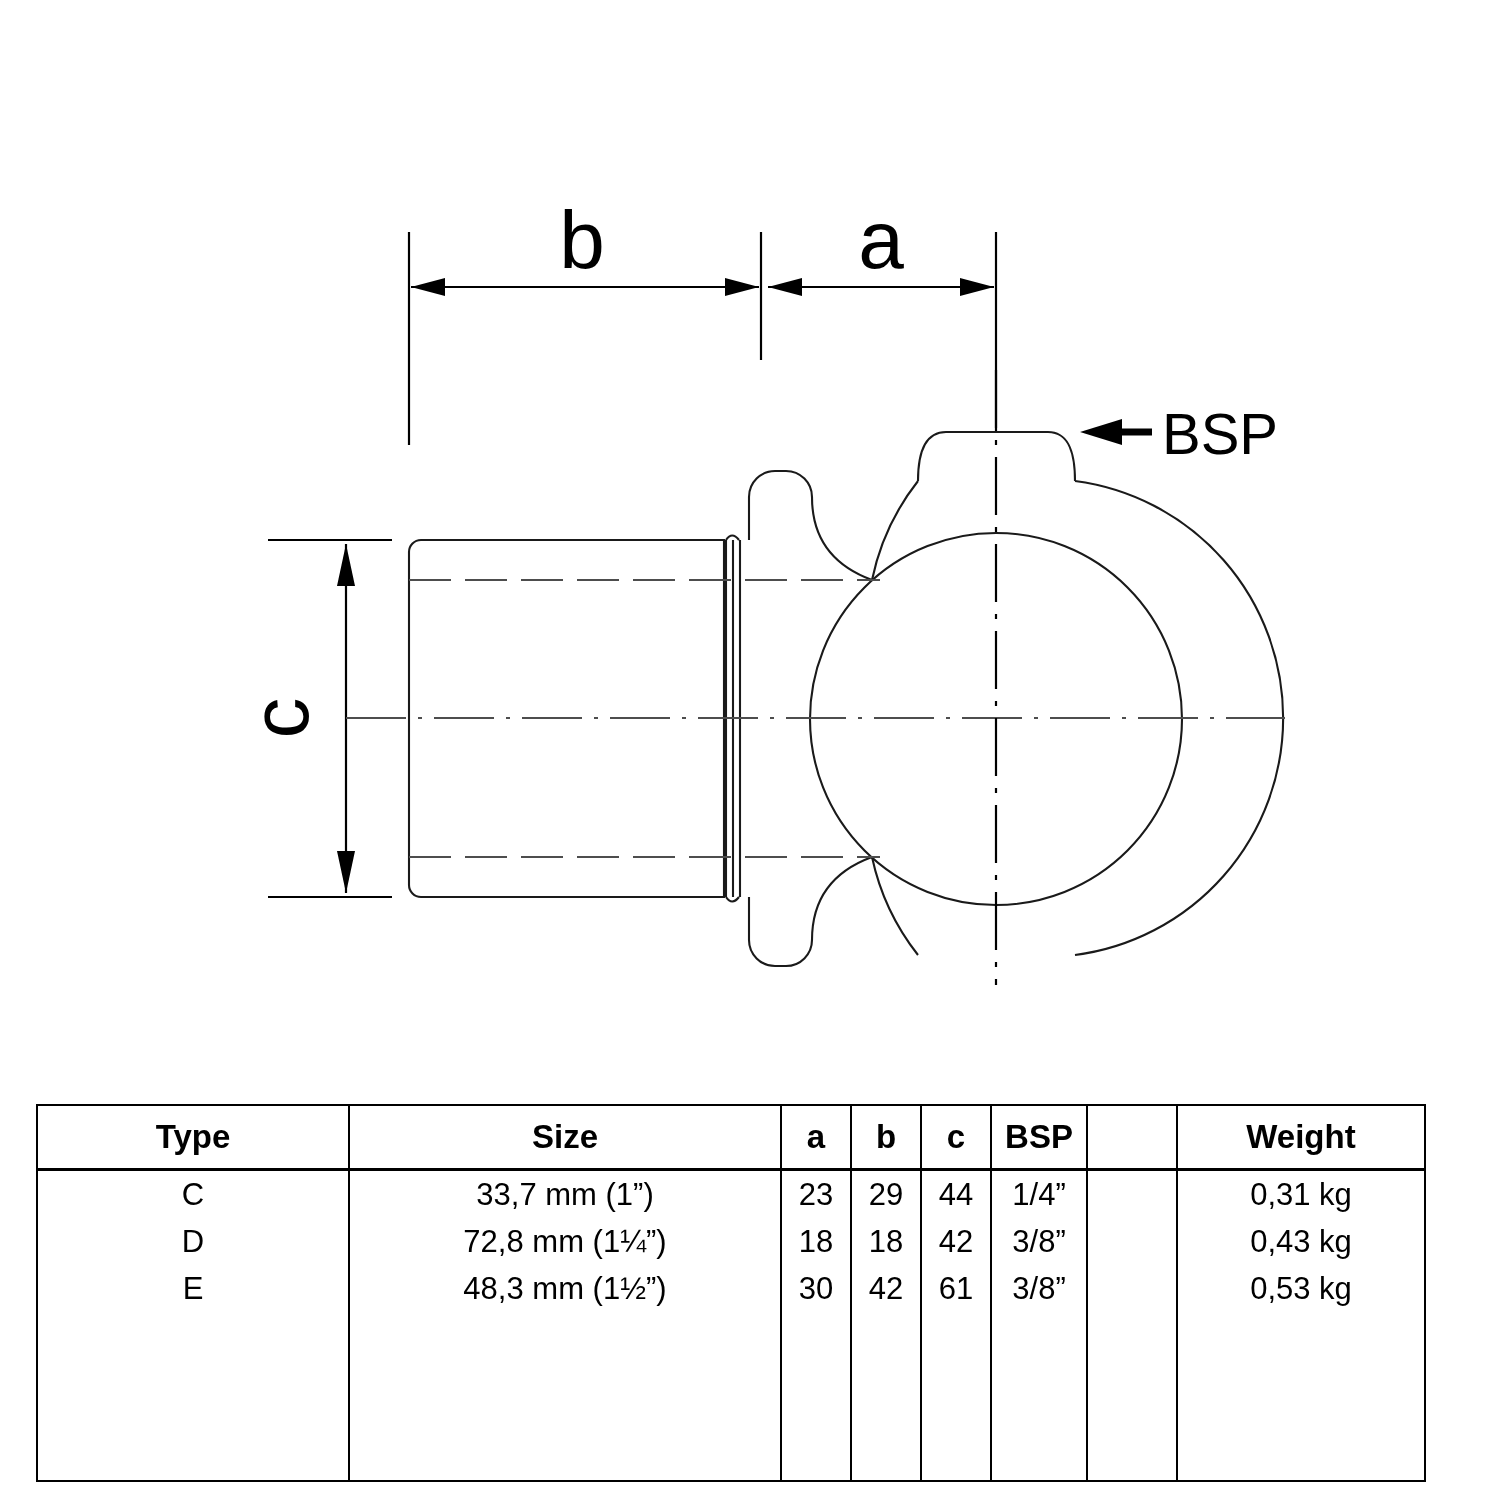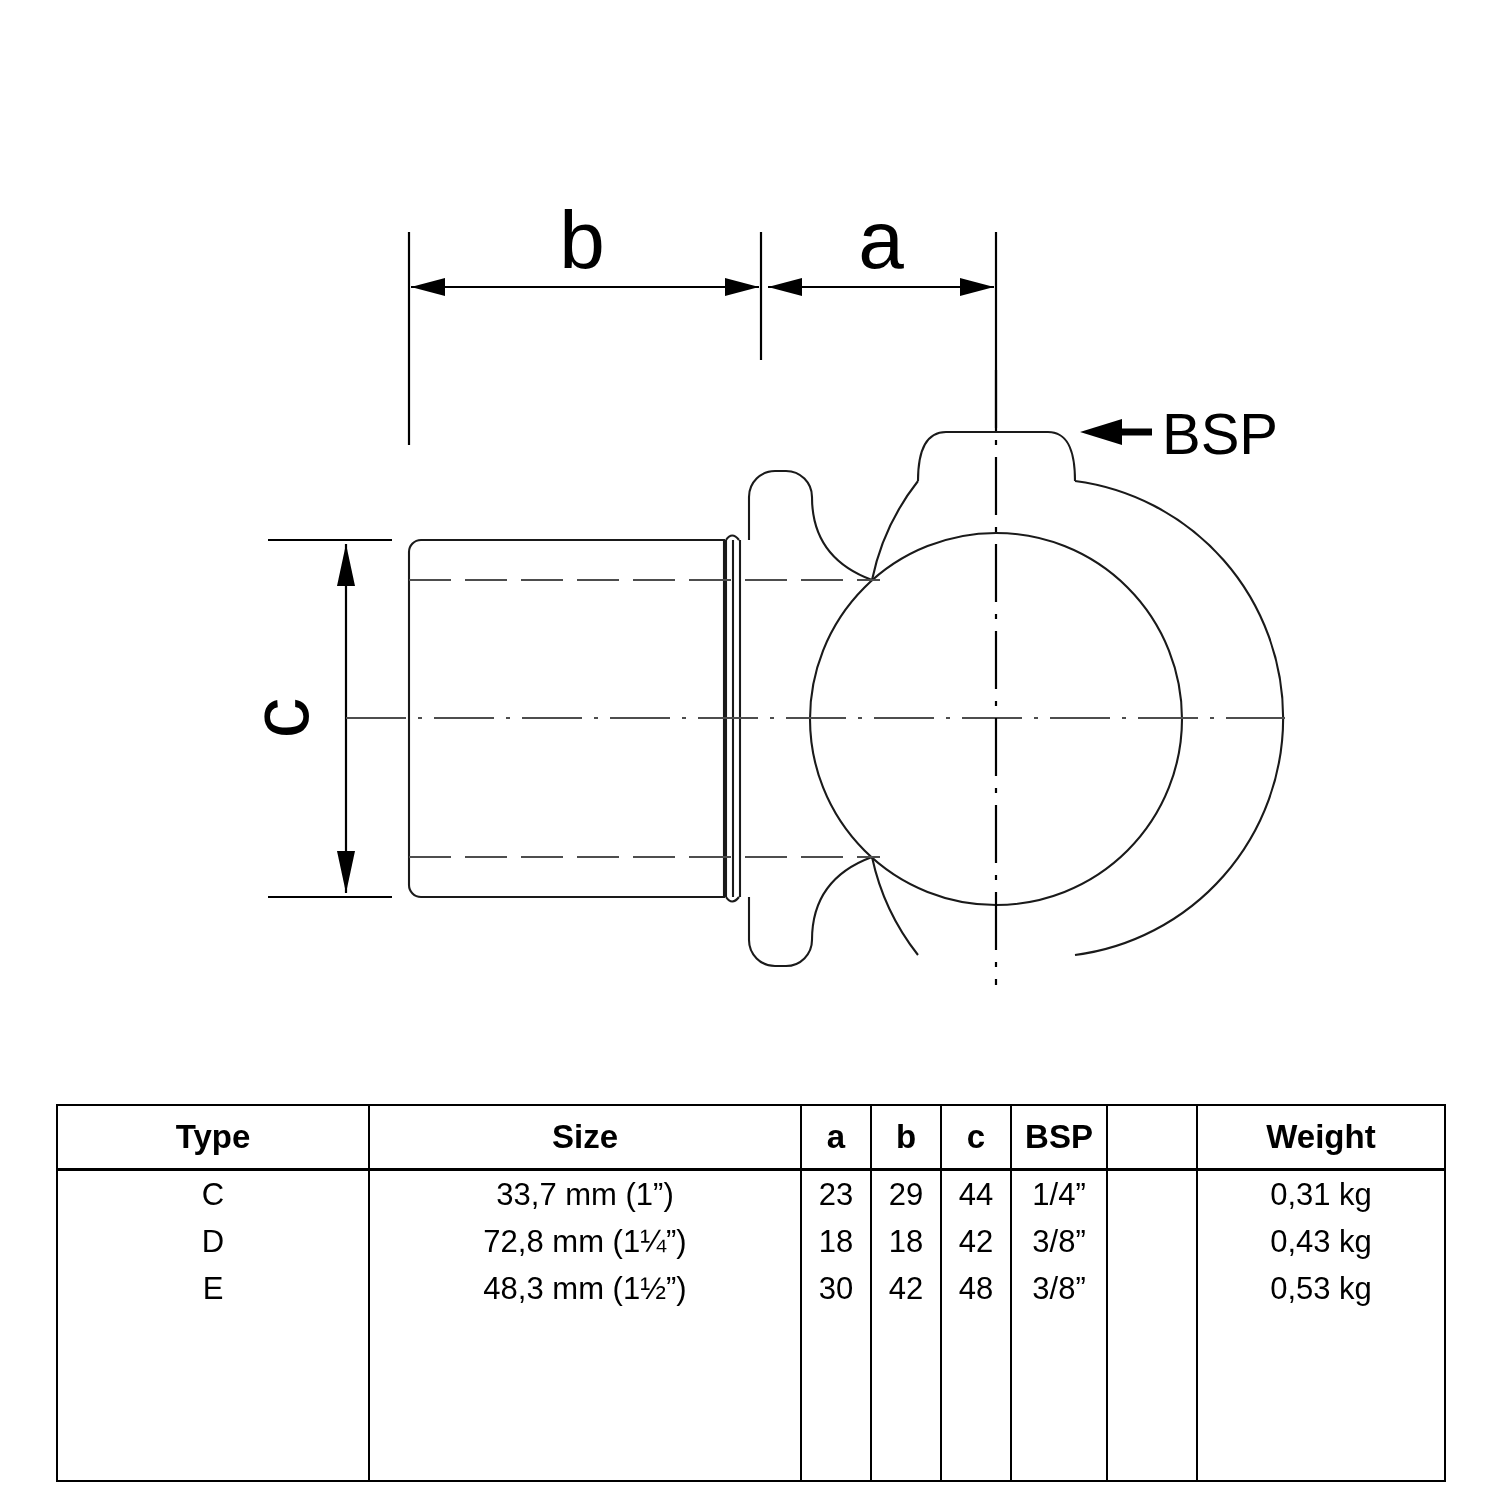--- a/index.html
+++ b/index.html
@@ -29,21 +29,21 @@
   }
   .dim-label {
     font-family: "Liberation Sans", sans-serif;
     font-weight: 400;
     fill: #000000;
   }
 
   
   #spec-table-wrap {
     position: absolute;
-    left: 56px;
+    left: 36px;
     top: 1104px;
     width: 1388px;
     height: 378px;
   }
   table.spec {
     border-collapse: collapse;
     table-layout: fixed;
     width: 1388px;
     height: 378px;
     background: #ffffff;
@@ -230,21 +230,21 @@
           <td>42</td>
           <td>3/8”</td>
           <td></td>
           <td>0,43 kg</td>
         </tr>
         <tr class="body-row">
           <td>E</td>
           <td>48,3 mm (1½”)</td>
           <td>30</td>
           <td>42</td>
-          <td>48</td>
+          <td>61</td>
           <td>3/8”</td>
           <td></td>
           <td>0,53 kg</td>
         </tr>
         <tr class="filler">
           <td></td>
           <td></td>
           <td></td>
           <td></td>
           <td></td>

